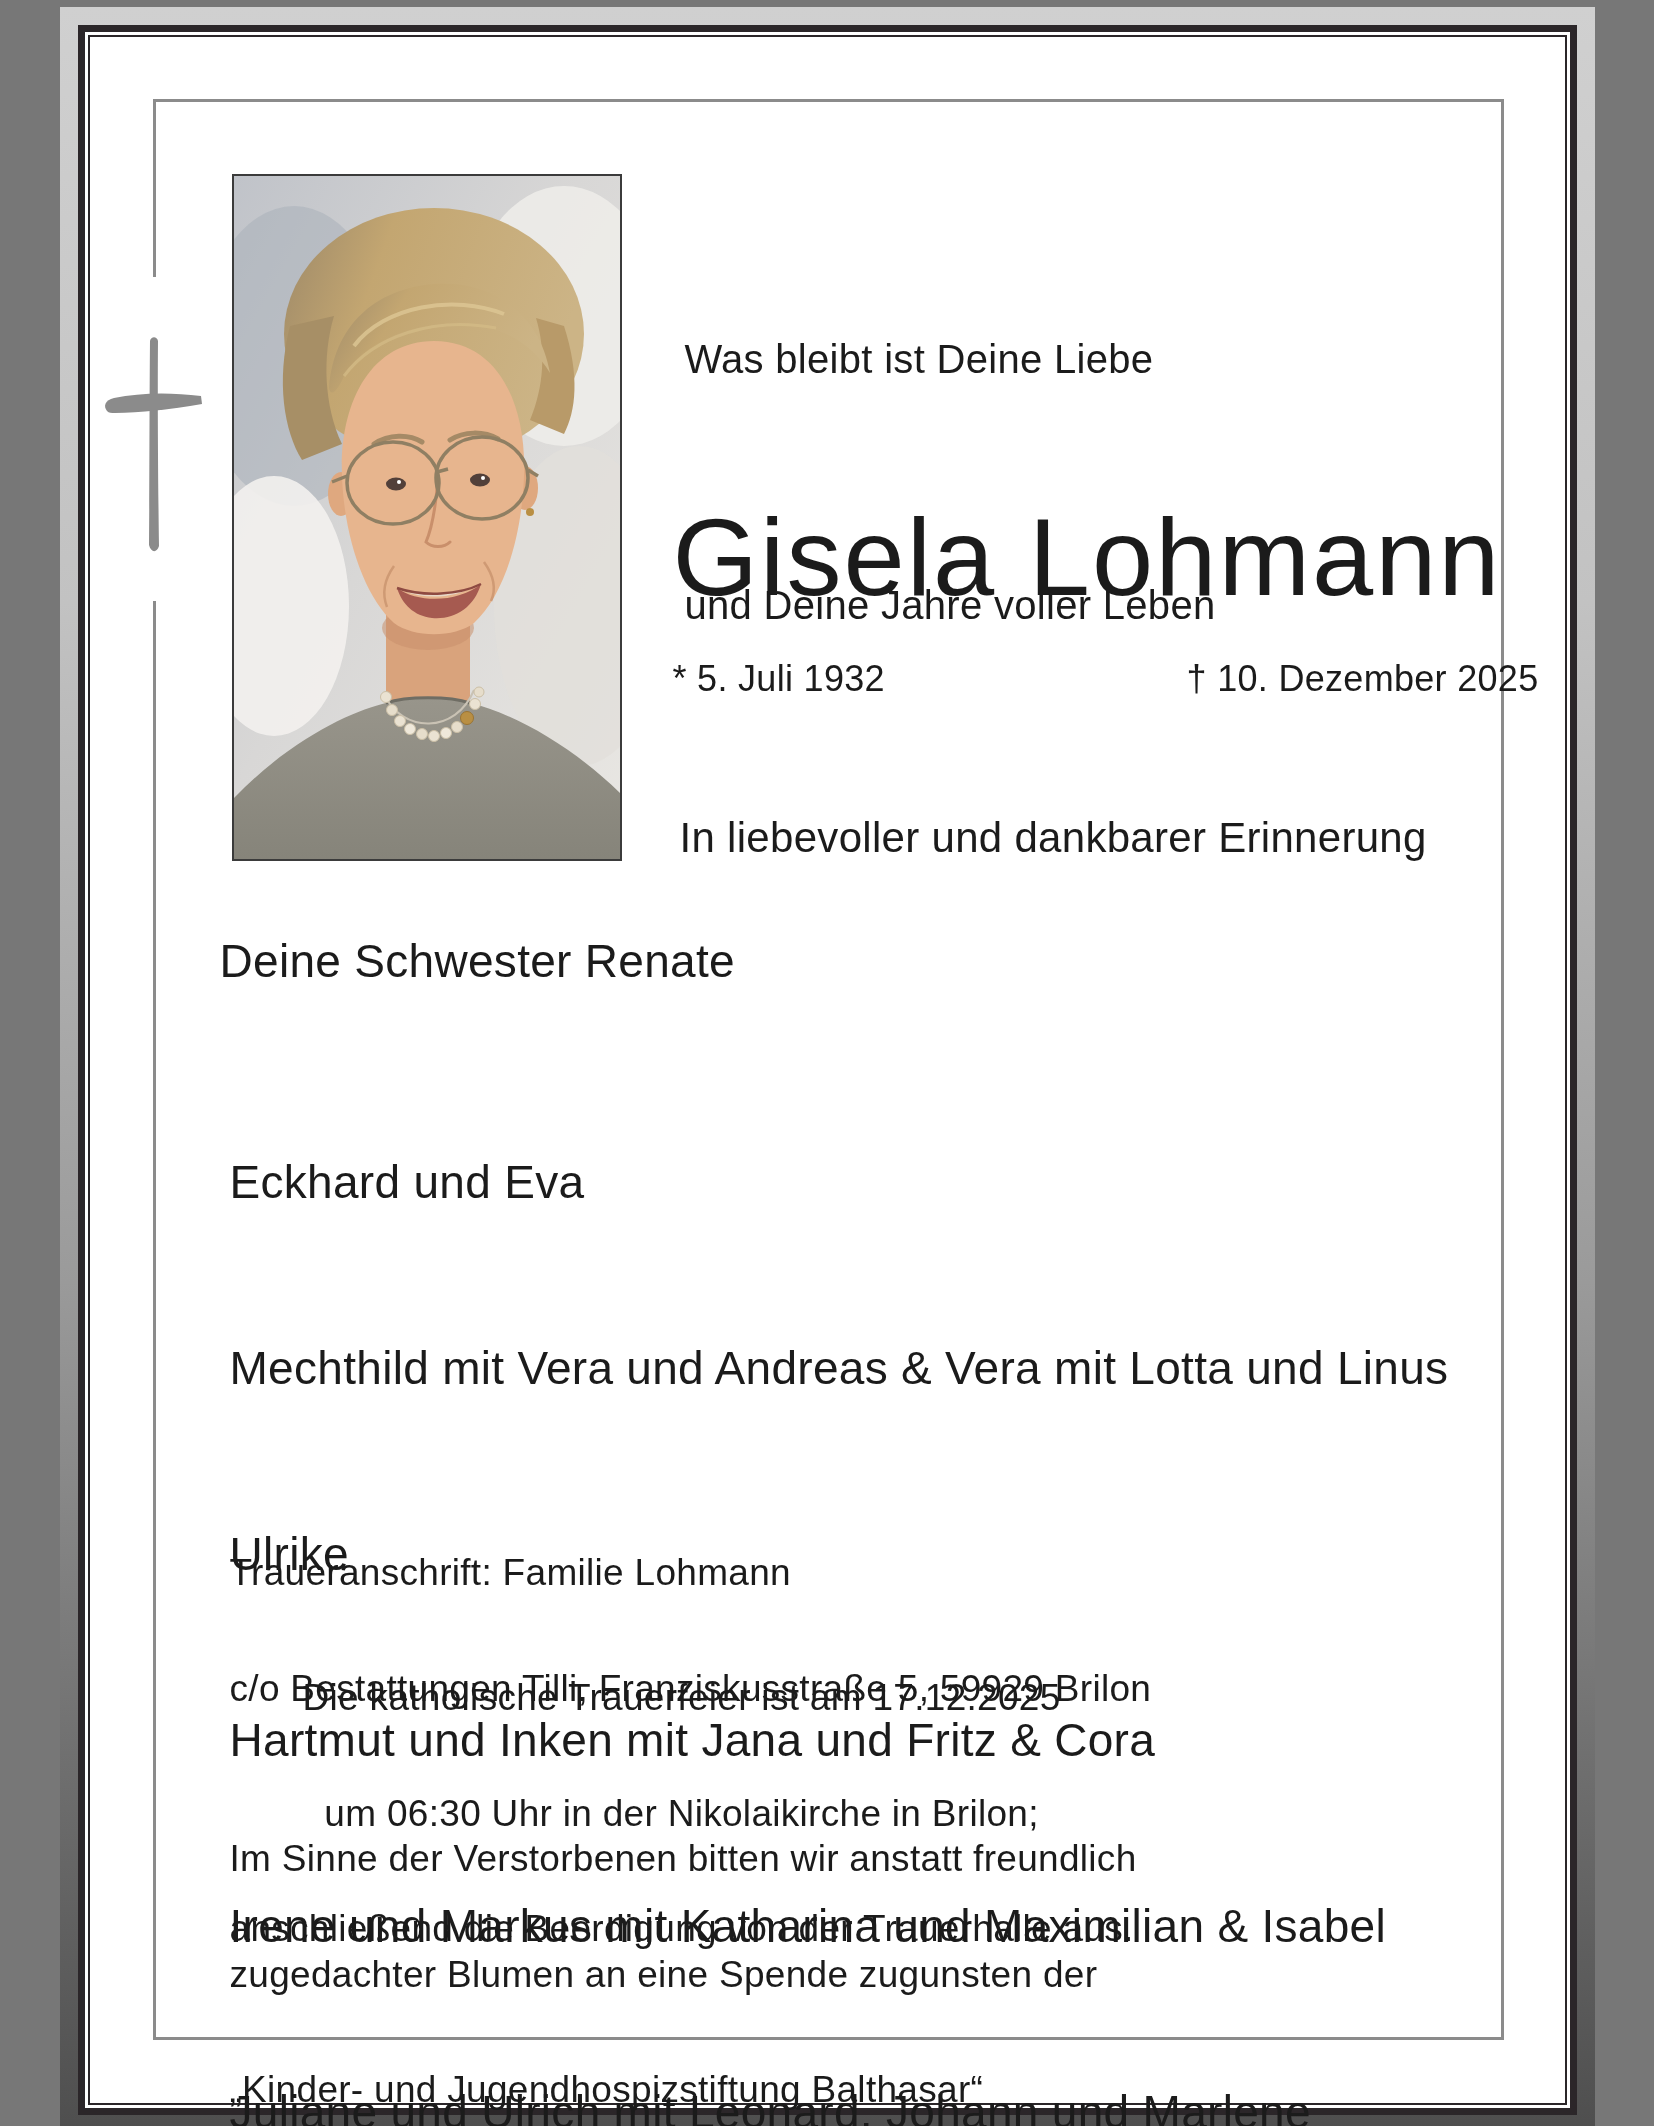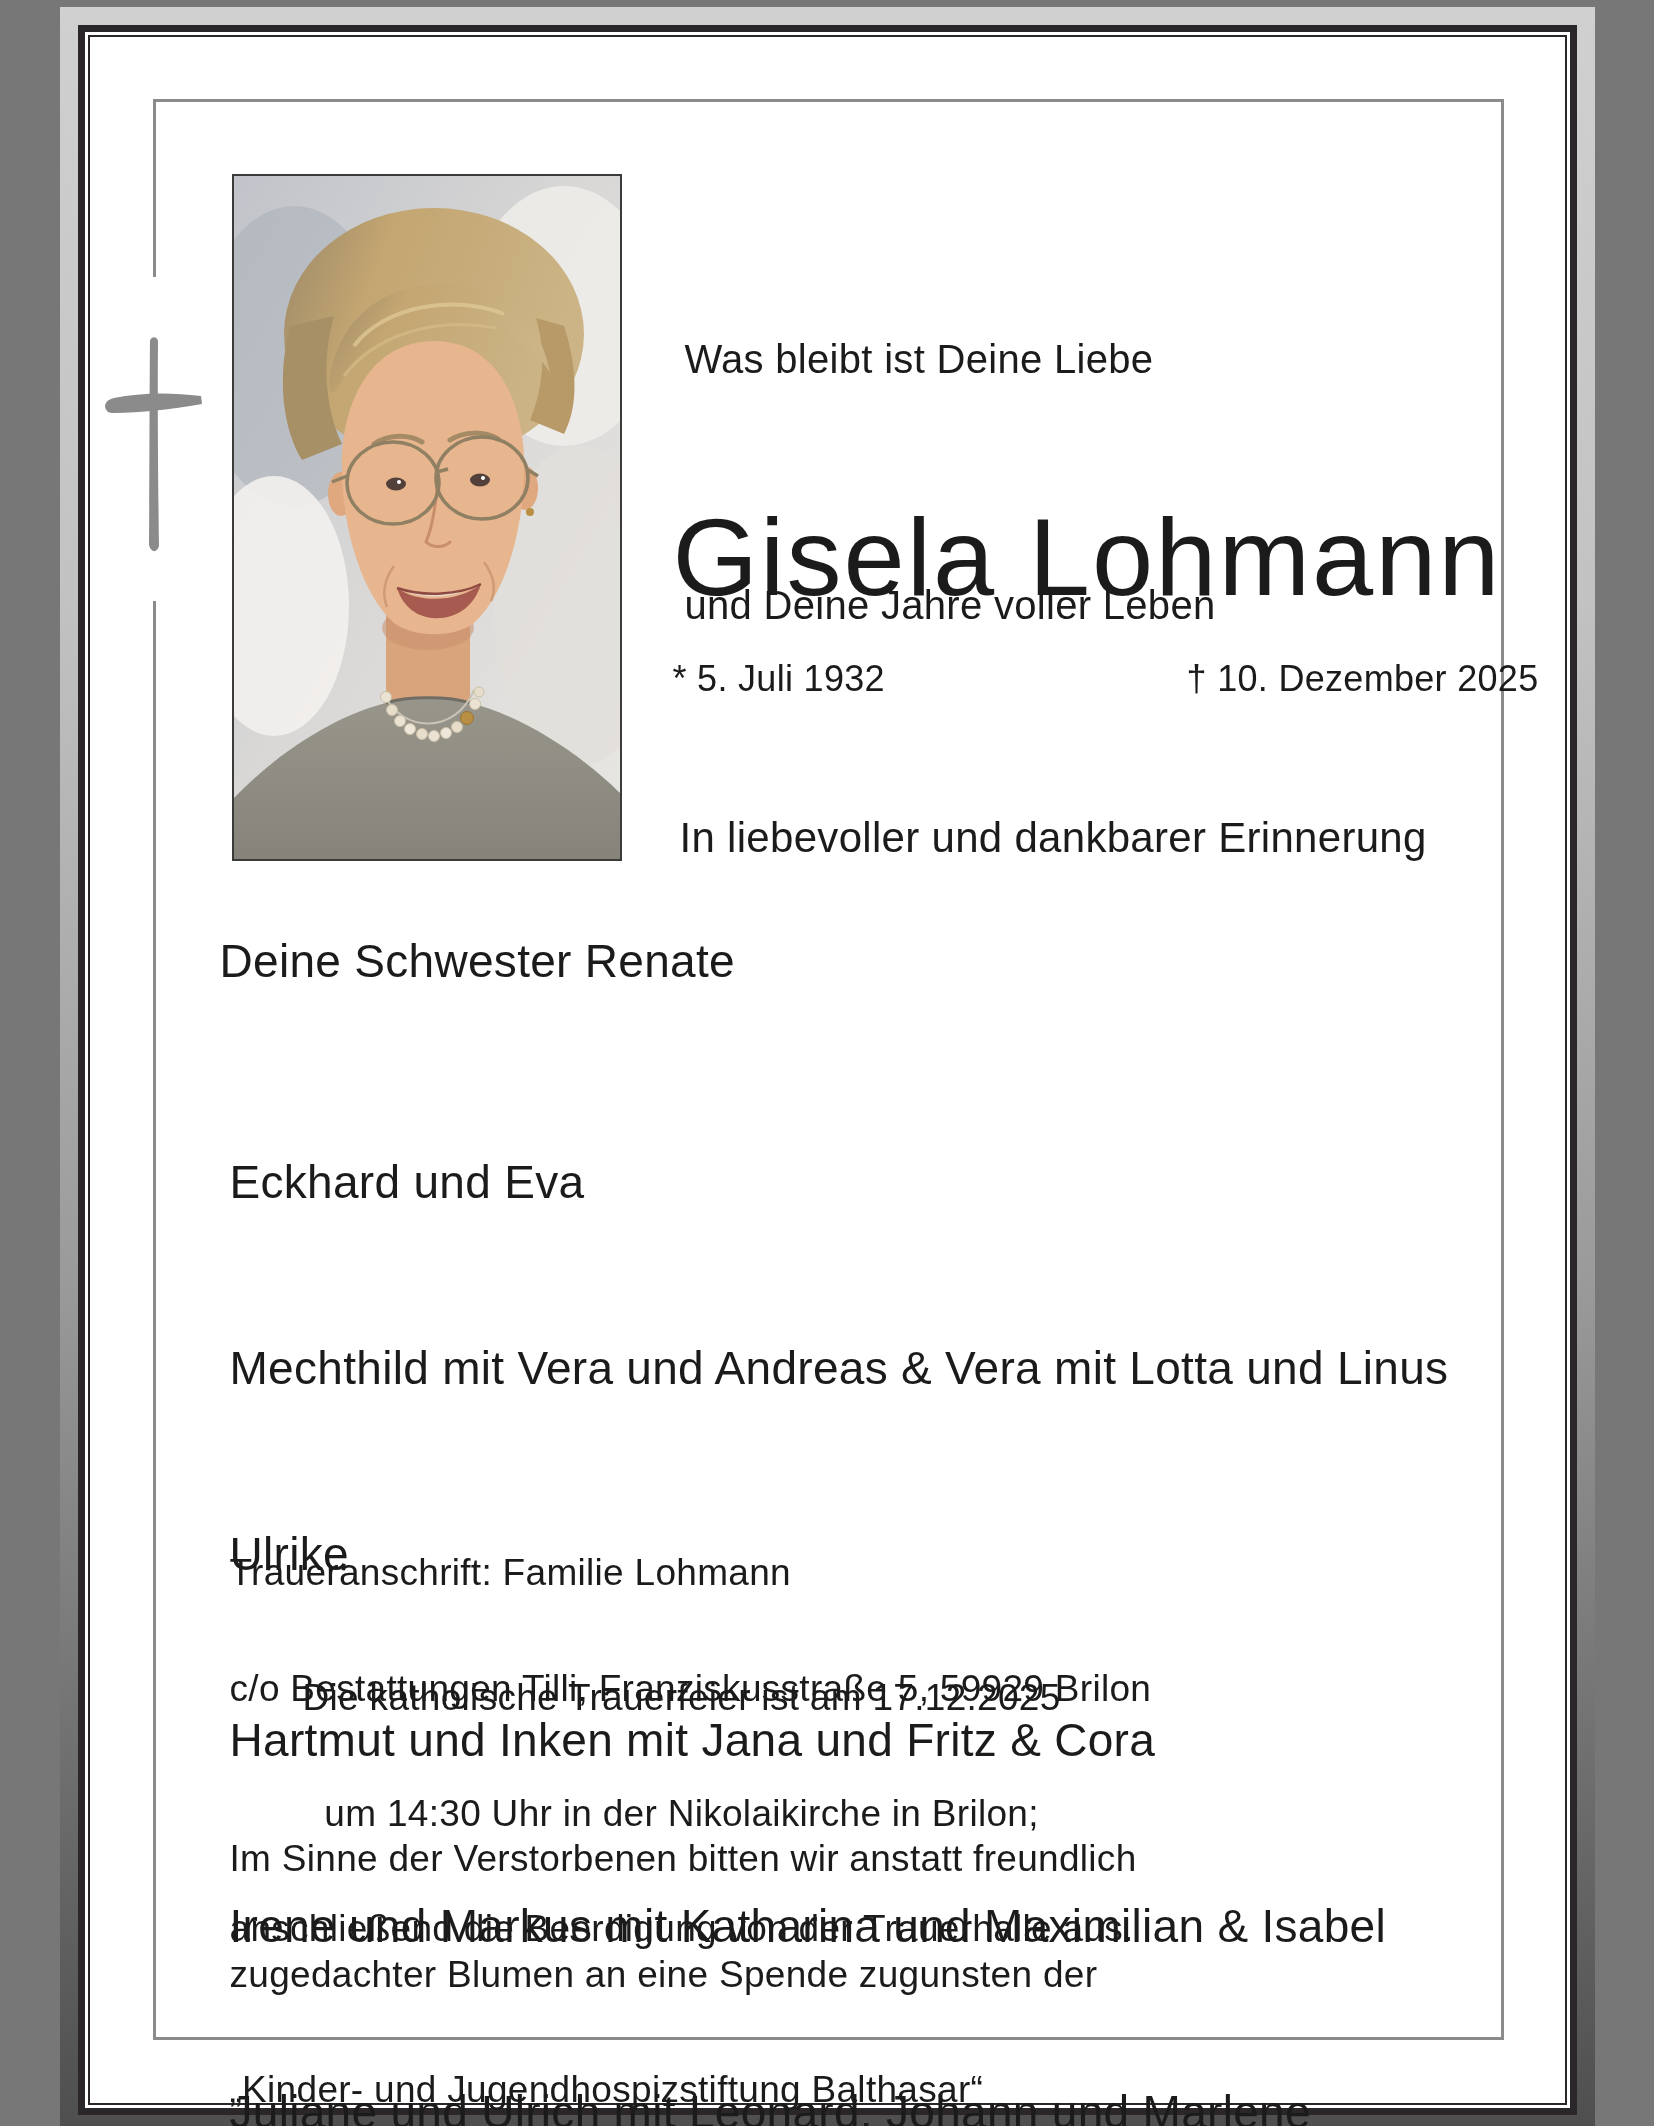--- a/index.html
+++ b/index.html
@@ -173,21 +173,21 @@
     <div>Juliane und Ulrich mit Leonard, Johann und Marlene</div>
   </div>
 
   <div class="txt smallblock address">
     <div>Traueranschrift: Familie Lohmann</div>
     <div>c/o Bestattungen Tilli, Franziskusstraße 5, 59929 Brilon</div>
   </div>
 
   <div class="txt smallblock service">
     <div>Die katholische Trauerfeier ist am 17.12.2025</div>
-    <div>um 14:30 Uhr in der Nikolaikirche in Brilon;</div>
+    <div>um 06:30 Uhr in der Nikolaikirche in Brilon;</div>
     <div>anschließend die Beerdigung von der Trauerhalle aus.</div>
   </div>
 
   <div class="txt smallblock donation">
     <div>Im Sinne der Verstorbenen bitten wir anstatt freundlich</div>
     <div>zugedachter Blumen an eine Spende zugunsten der</div>
     <div>„Kinder- und Jugendhospizstiftung Balthasar“</div>
     
     
   </div>

